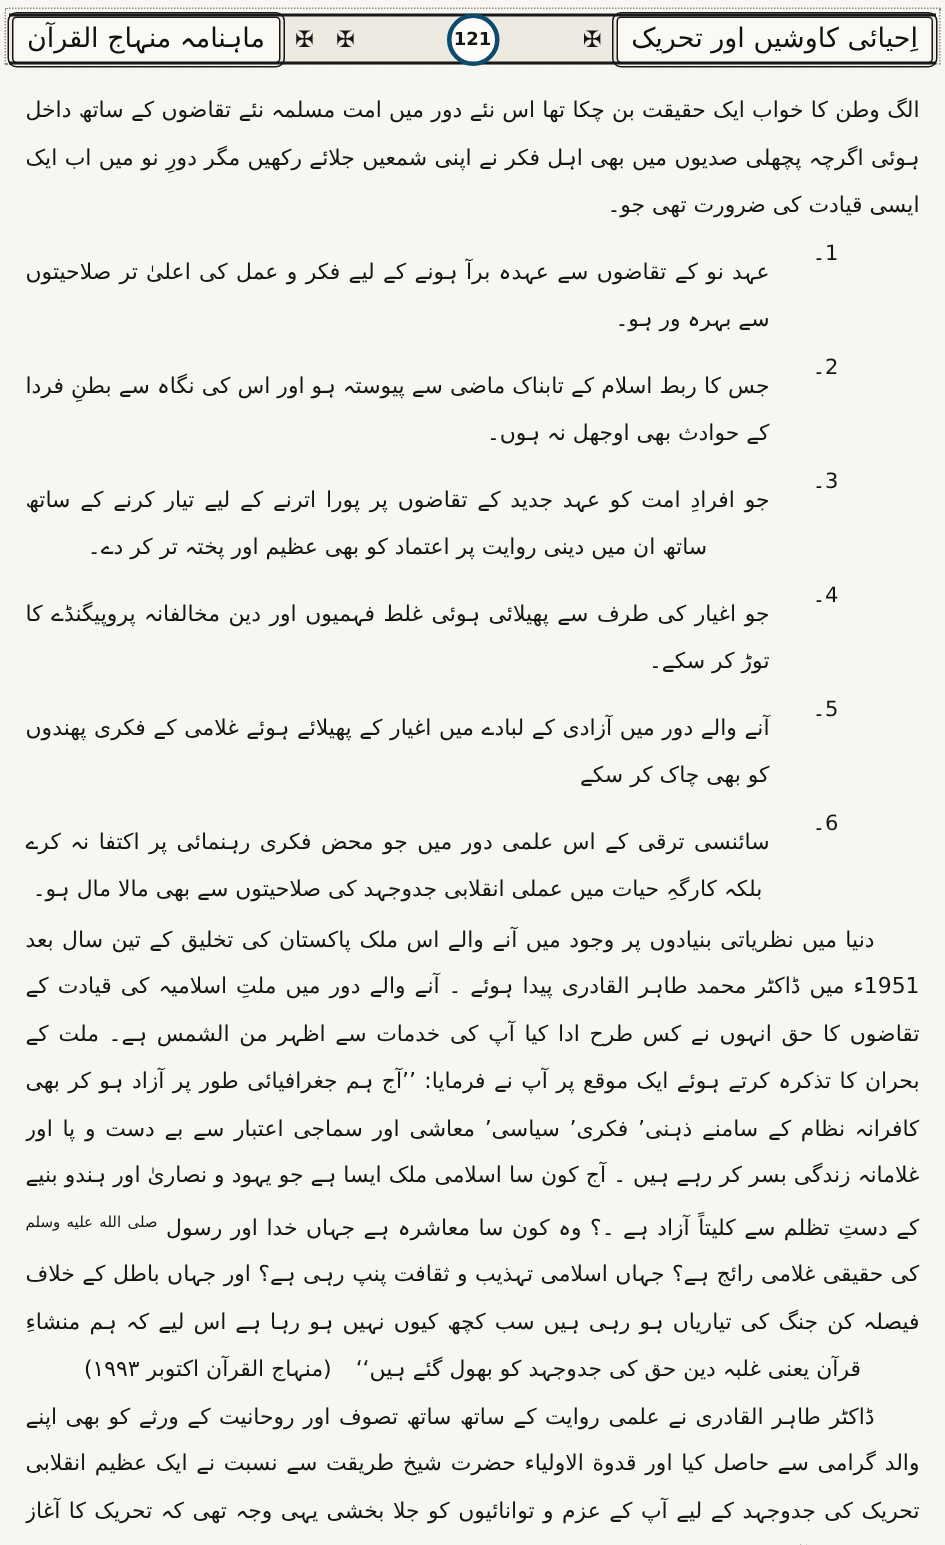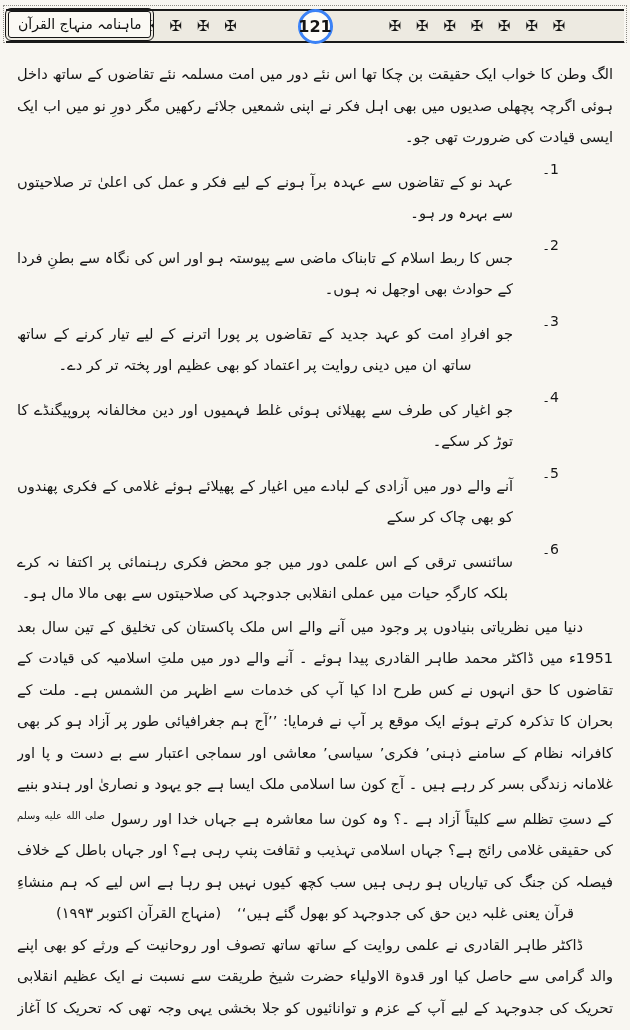--- a/index.html
+++ b/index.html
@@ -19,30 +19,30 @@
     border-top:2px solid #191919; border-bottom:2px solid #191919;
     background:#edeae1;
     display:flex; align-items:center;
   }
   .orn {
     flex:1 1 0; text-align:center; font-size:15px; letter-spacing:5px;
     color:#161616; white-space:nowrap; overflow:hidden; line-height:1;
   }
   .badge {
     flex:0 0 auto; width:29px; height:29px; margin:0 2px;
-    border:3px solid #3b82f6; border-radius:50%; background:#fdfcf8;
+    border:3px solid #0c4a6e; border-radius:50%; background:#fdfcf8;
     display:flex; align-items:center; justify-content:center;
-    font-size:16px; font-weight:bold; z-index:2;
+    font-size:12px; font-weight:bold; z-index:2;
   }
   .hbox {
     position:absolute; top:5px; z-index:3;
     background:#fbf9f4; color:#101010;
     border:1px solid #161616; outline:1px solid #161616; outline-offset:2px;
     border-radius:3px; padding:5px 9px 6px;
-    font-size:14px; line-height:1; direction:rtl; white-space:nowrap;
+    font-size:18px; line-height:1; direction:rtl; white-space:nowrap;
   }
   .hbox-right { right:4px; }
   .hbox-left  { left:4px; }
   
   .content {
     position:absolute; top:58px; left:17px; right:17px; bottom:0;
     direction:rtl; text-align:justify;
     font-size:14.6px; line-height:31.5px; overflow:hidden;
   }
   .para { margin:0; }
@@ -62,20 +62,21 @@
 <div class="page">
 
   <div class="header">
     <div class="band">
       <span class="orn">✠ ✠ ✠ ✠ ✠ ✠ ✠</span>
       <div class="badge">
         <span>121</span>
       </div>
       <span class="orn">✠ ✠ ✠ ✠ ✠ ✠ ✠</span>
     </div>
+    <div class="hbox hbox-right">اِحیائی کاوشیں اور تحریک</div>
     <div class="hbox hbox-left">ماہنامہ منہاج القرآن</div>
   </div>
 
   <div class="content">
 
     <p class="para">الگ وطن کا خواب ایک حقیقت بن چکا تھا اس نئے دور میں امت مسلمہ نئے تقاضوں کے ساتھ داخل ہوئی اگرچہ پچھلی صدیوں میں بھی اہل فکر نے اپنی شمعیں جلائے رکھیں مگر دورِ نو میں اب ایک ایسی قیادت کی ضرورت تھی جو۔</p>
 
     <div class="list">
       <div class="item">
         <span class="num">1۔</span>

